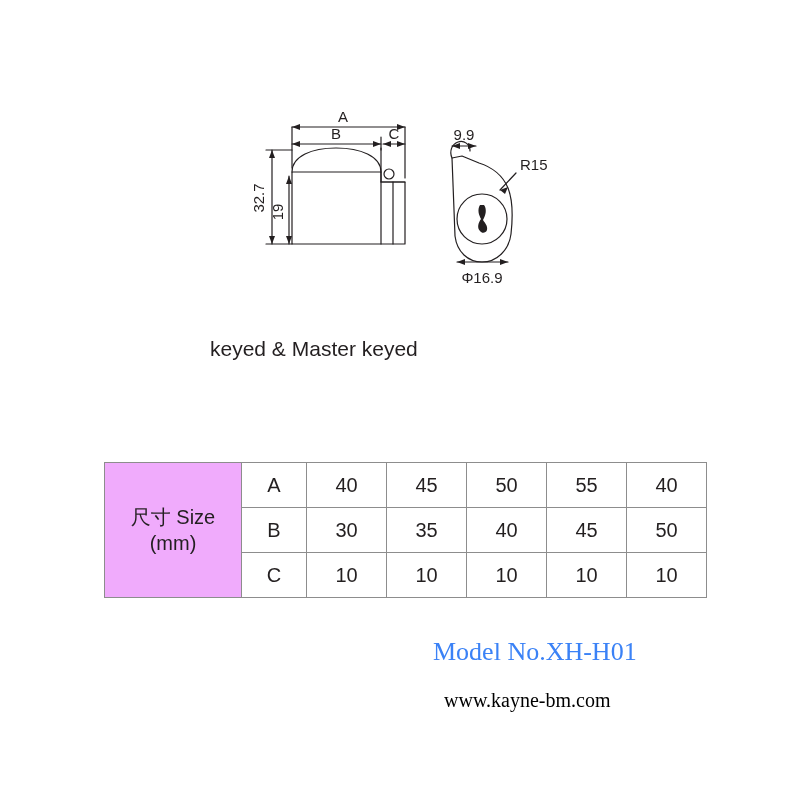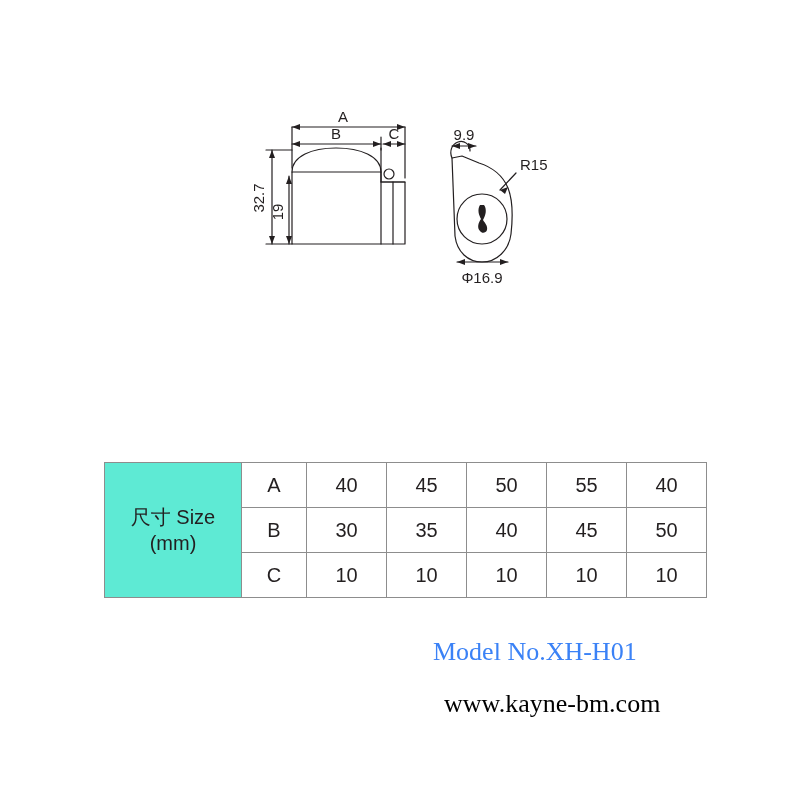--- a/index.html
+++ b/index.html
@@ -48,21 +48,21 @@
   }
   #size-table td {
     border: 1px solid #8d8d8d;
     text-align: center;
     vertical-align: middle;
     font-size: 20px;
     color: #231f20;
     height: 42px;
   }
   td.label-cell {
-    background: #5eead4;
+    background: #f0abfc;
     width: 128px;
     font-size: 20px;
     line-height: 26px;
     padding: 0 4px;
     margin-left: 13px;
   }
   td.dim-cell {
     width: 62px;
     background: #ffffff;
   }
@@ -80,21 +80,21 @@
     font-family: Liberation Serif, serif;
     font-size: 26px;
     color: #3b82f6;
     white-space: nowrap;
   }
   #website {
     position: absolute;
     left: 444px;
     top: 689px;
     font-family: "Liberation Serif", serif;
-    font-size: 26px;
+    font-size: 20px;
     color: #000000;
     white-space: nowrap;
   }
 </style>
 </head>
 <body>
 
 <div id="drawing">
   <svg width="800" height="310" viewBox="0 0 800 310" xmlns="http://www.w3.org/2000/svg">
     <g stroke="#231f20" fill="none" stroke-width="1.2" stroke-linecap="round" stroke-linejoin="round">
@@ -162,20 +162,21 @@
       <text x="264" y="198" text-anchor="middle" transform="rotate(-90 264 198)">32.7</text>
       <text x="283" y="212" text-anchor="middle" transform="rotate(-90 283 212)">19</text>
       <text x="464" y="140" text-anchor="middle">9.9</text>
       <text x="520" y="170" text-anchor="start">R15</text>
       <text x="482" y="283" text-anchor="middle">Φ16.9</text>
     </g>
   </svg>
 </div>
 
 <div id="description">
+  <div>keyed &amp; Master keyed</div>
 </div>
 
 <table id="size-table">
   <tbody>
     <tr>
       <td class="label-cell" rowspan="3">
         <div>尺寸 Size</div>
         <div>(mm)</div>
       </td>
       <td class="dim-cell">A</td>

